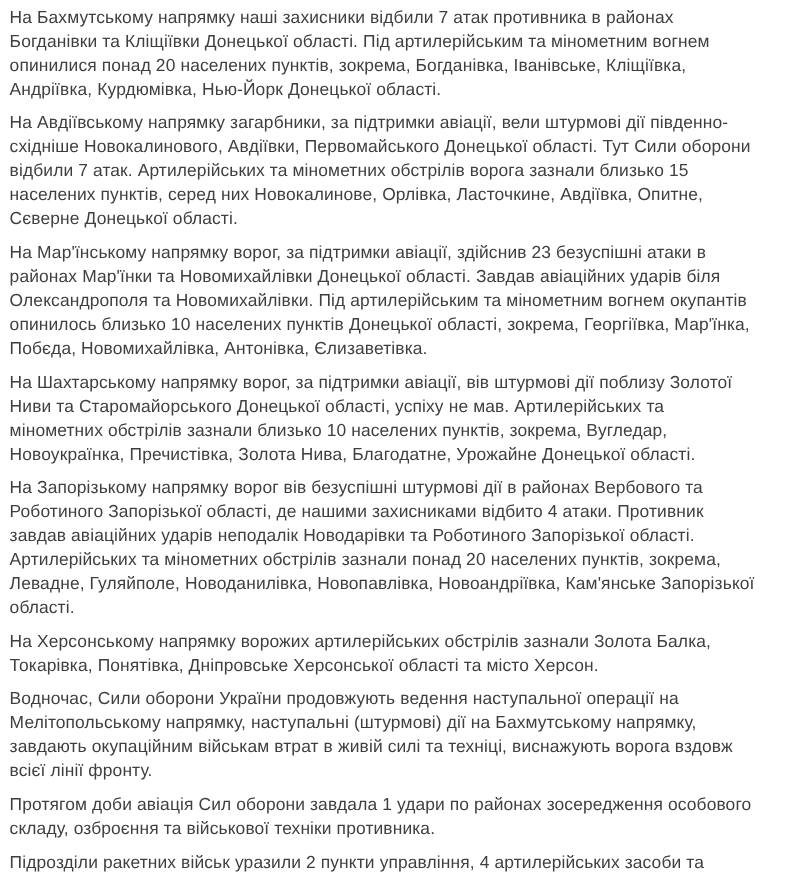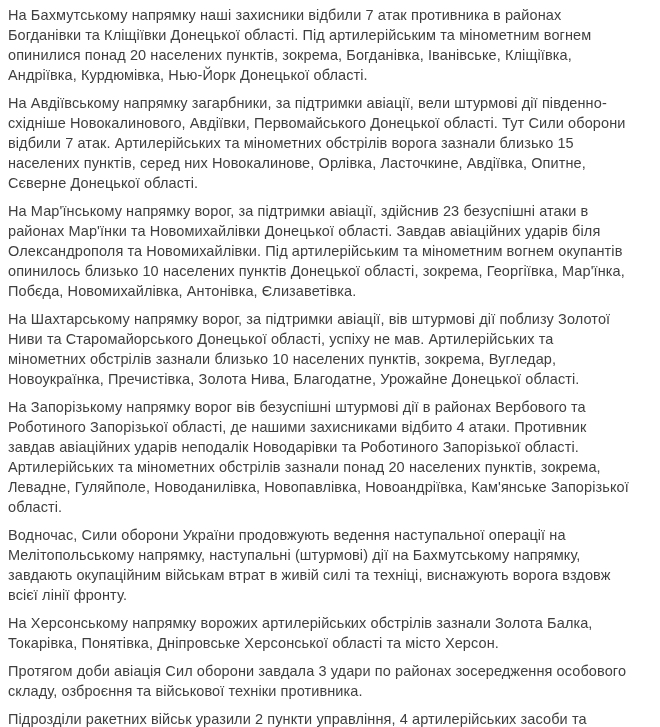--- a/index.html
+++ b/index.html
@@ -30,17 +30,17 @@
 </style>
 </head>
 <body>
 
 <main class="post">
   <p>На Бахмутському напрямку наші захисники відбили 7 атак противника в районах Богданівки та Кліщіївки Донецької області. Під артилерійським та мінометним вогнем опинилися понад 20 населених пунктів, зокрема, Богданівка, Іванівське, Кліщіївка, Андріївка, Курдюмівка, Нью-Йорк Донецької області.</p>
   <p>На Авдіївському напрямку загарбники, за підтримки авіації, вели штурмові дії південно-східніше Новокалинового, Авдіївки, Первомайського Донецької області. Тут Сили оборони відбили 7 атак. Артилерійських та мінометних обстрілів ворога зазнали близько 15 населених пунктів, серед них Новокалинове, Орлівка, Ласточкине, Авдіївка, Опитне, Сєверне Донецької області.</p>
   <p>На Мар'їнському напрямку ворог, за підтримки авіації, здійснив 23 безуспішні атаки в районах Мар'їнки та Новомихайлівки Донецької області. Завдав авіаційних ударів біля Олександрополя та Новомихайлівки. Під артилерійським та мінометним вогнем окупантів опинилось близько 10 населених пунктів Донецької області, зокрема, Георгіївка, Мар'їнка, Побєда, Новомихайлівка, Антонівка, Єлизаветівка.</p>
   <p>На Шахтарському напрямку ворог, за підтримки авіації, вів штурмові дії поблизу Золотої Ниви та Старомайорського Донецької області, успіху не мав. Артилерійських та мінометних обстрілів зазнали близько 10 населених пунктів, зокрема, Вугледар, Новоукраїнка, Пречистівка, Золота Нива, Благодатне, Урожайне Донецької області.</p>
   <p>На Запорізькому напрямку ворог вів безуспішні штурмові дії в районах Вербового та Роботиного Запорізької області, де нашими захисниками відбито 4 атаки. Противник завдав авіаційних ударів неподалік Новодарівки та Роботиного Запорізької області. Артилерійських та мінометних обстрілів зазнали понад 20 населених пунктів, зокрема, Левадне, Гуляйполе, Новоданилівка, Новопавлівка, Новоандріївка, Кам'янське Запорізької області.</p>
+  <p>На Херсонському напрямку ворожих артилерійських обстрілів зазнали Золота Балка, Токарівка, Понятівка, Дніпровське Херсонської області та місто Херсон.</p>
   <p>Водночас, Сили оборони України продовжують ведення наступальної операції на Мелітопольському напрямку, наступальні (штурмові) дії на Бахмутському напрямку, завдають окупаційним військам втрат в живій силі та техніці, виснажують ворога вздовж всієї лінії фронту.</p>
-  <p>На Херсонському напрямку ворожих артилерійських обстрілів зазнали Золота Балка, Токарівка, Понятівка, Дніпровське Херсонської області та місто Херсон.</p>
-  <p>Протягом доби авіація Сил оборони завдала 3 удари по районах зосередження особового складу, озброєння та військової техніки противника.</p>
+  <p>Протягом доби авіація Сил оборони завдала 1 удари по районах зосередження особового складу, озброєння та військової техніки противника.</p>
   <p>Підрозділи ракетних військ уразили 2 пункти управління, 4 артилерійських засоби та станцію радіоелектронної розвідки противника.</p>
 </main>
 
 </body></html>

